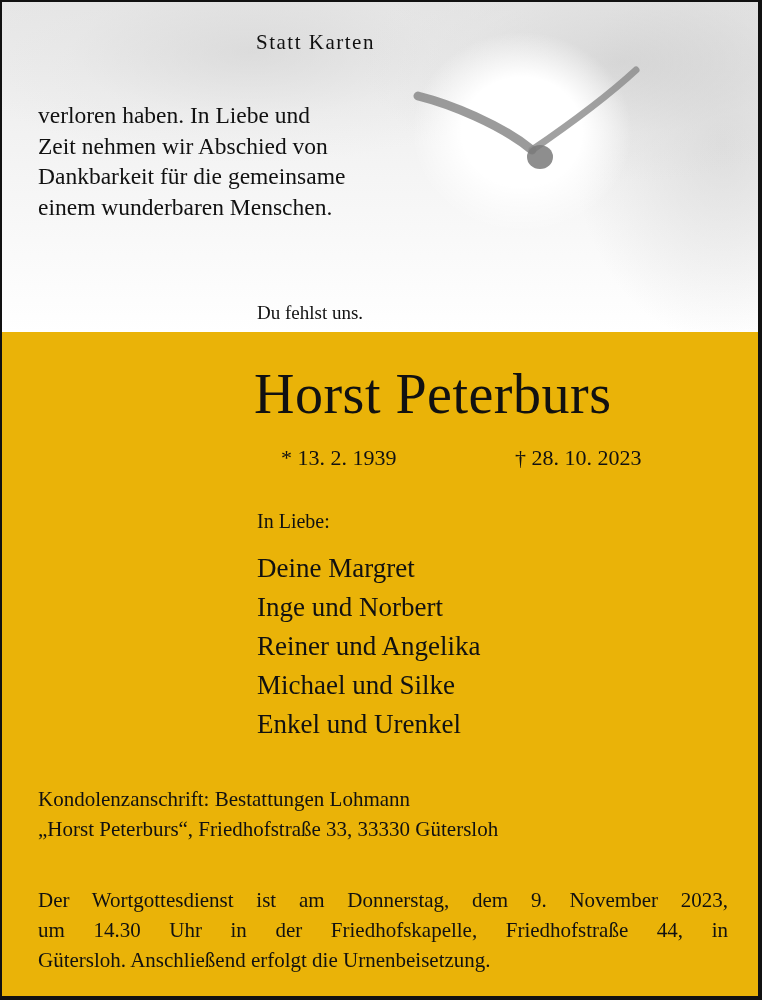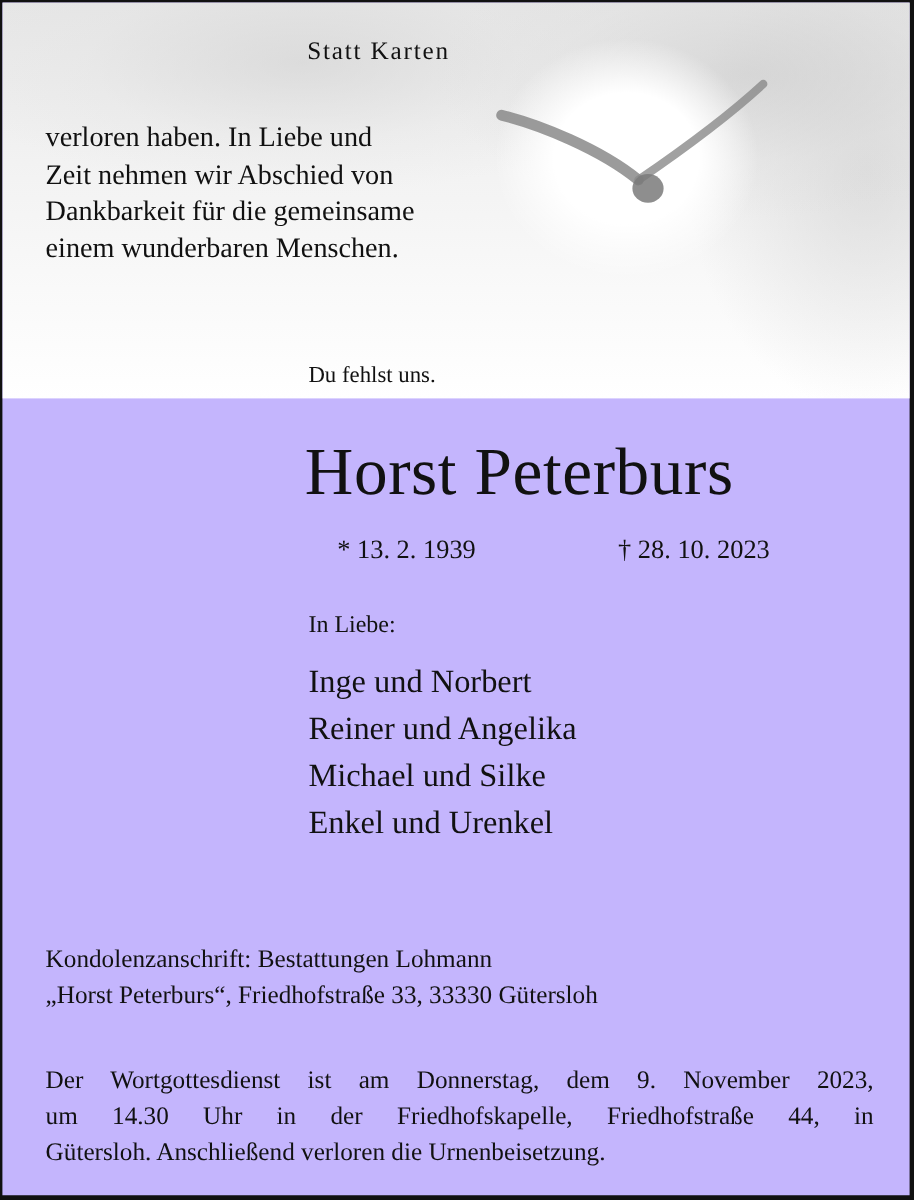--- a/index.html
+++ b/index.html
@@ -4,21 +4,21 @@
   <style>
     html, body { margin: 0; padding: 0; }
     body { width: 762px; height: 1000px; background: #ffffff; overflow: hidden; }
     .notice {
       position: relative;
       width: 762px; height: 1000px;
       box-sizing: border-box;
       border: 2px solid #111;
       border-right-width: 4px;
       border-bottom-width: 4px;
-      background: #c4b5fd;
+      background: #eab308;
       font-family: "DejaVu Serif", "Liberation Serif", serif;
       color: #111;
       overflow: hidden;
     }
     .sky {
       position: absolute; left: 0; top: 0; width: 758px; height: 330px;
       background:
         radial-gradient(ellipse 110px 100px at 520px 130px, #ffffff 0%, #ffffff 55%, rgba(255,255,255,0) 100%),
         radial-gradient(ellipse 260px 120px at 620px 60px, rgba(200,200,200,0.55) 0%, rgba(220,220,220,0.3) 60%, rgba(255,255,255,0) 100%),
         radial-gradient(ellipse 300px 110px at 250px 50px, rgba(205,205,205,0.5) 0%, rgba(225,225,225,0.25) 60%, rgba(255,255,255,0) 100%),
@@ -71,29 +71,30 @@
 
   <div class="du">Du fehlst uns.</div>
   <div class="name">Horst Peterburs</div>
   <div class="dates">
     <span>* 13. 2. 1939</span>
     <span class="death">† 28. 10. 2023</span>
   </div>
 
   <div class="inliebe">In Liebe:</div>
   <div class="family">
+    <div>Deine Margret</div>
     <div>Inge und Norbert</div>
     <div>Reiner und Angelika</div>
     <div>Michael und Silke</div>
     <div>Enkel und Urenkel</div>
   </div>
 
   <div class="kondo">
     <div>Kondolenzanschrift: Bestattungen Lohmann</div>
     <div>„Horst Peterburs“, Friedhofstraße 33, 33330 Gütersloh</div>
   </div>
 
   <div class="service">
     <div>Der Wortgottesdienst ist am Donnerstag, dem 9. November 2023,</div>
     <div>um 14.30 Uhr in der Friedhofskapelle, Friedhofstraße 44, in</div>
-    <div class="last">Gütersloh. Anschließend verloren die Urnenbeisetzung.</div>
+    <div class="last">Gütersloh. Anschließend erfolgt die Urnenbeisetzung.</div>
   </div>
 </div>
 
 </body></html>

